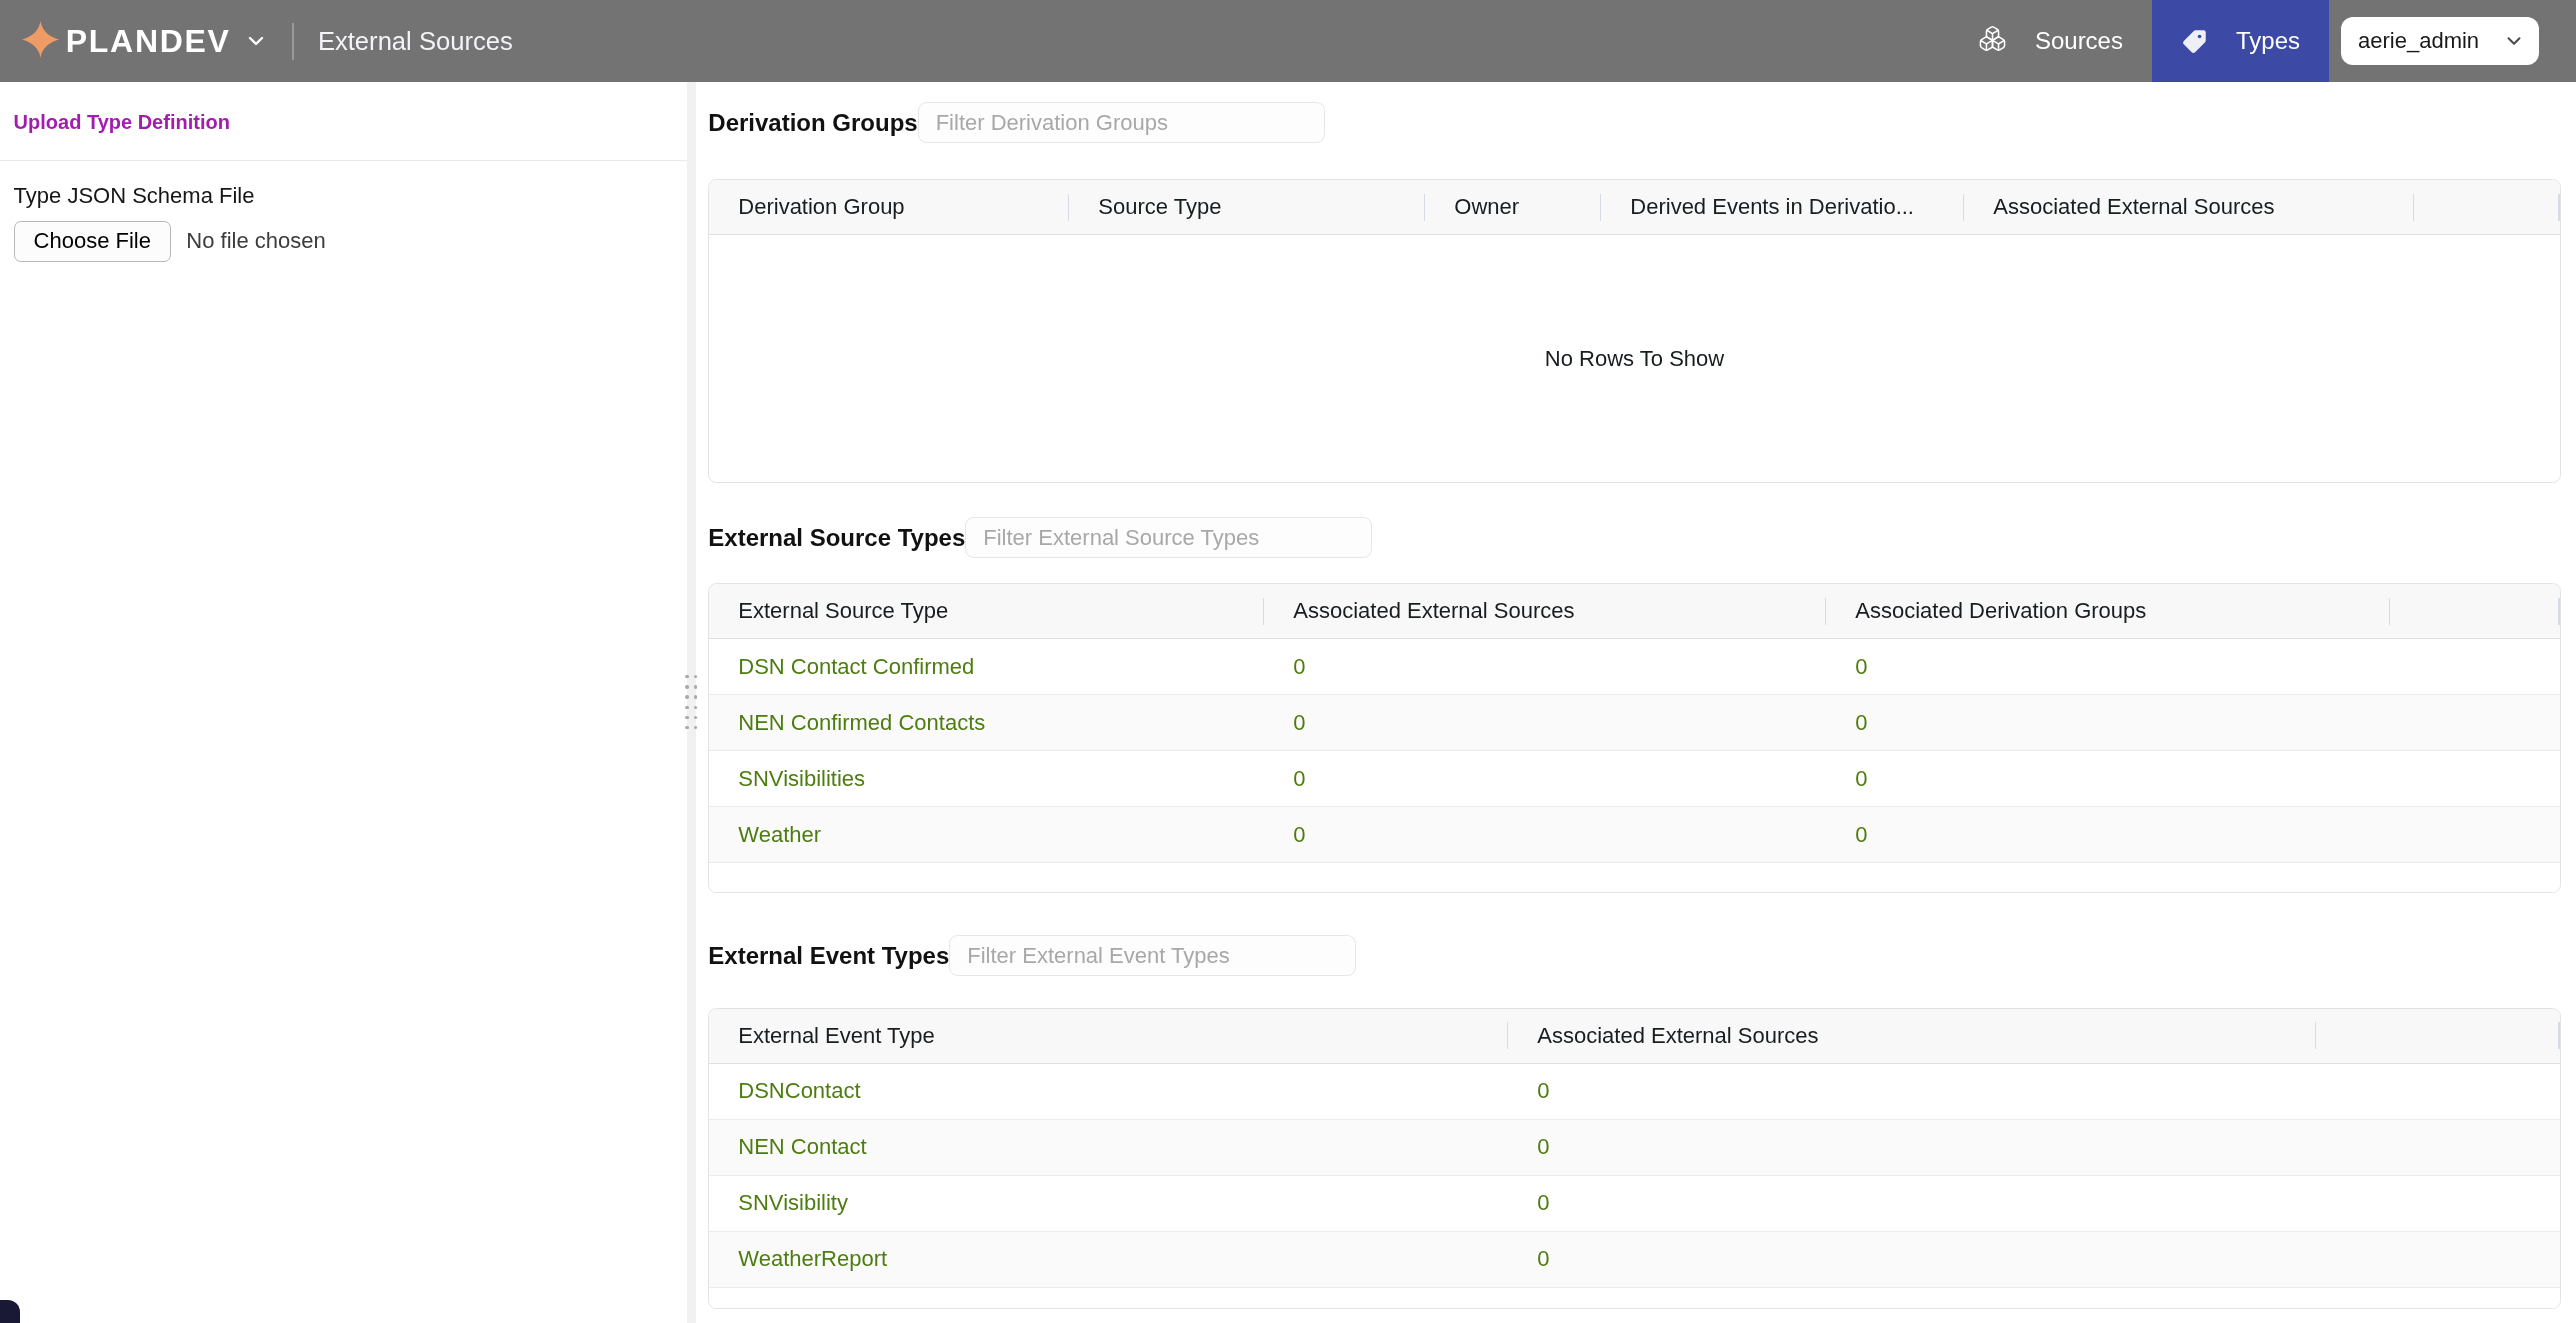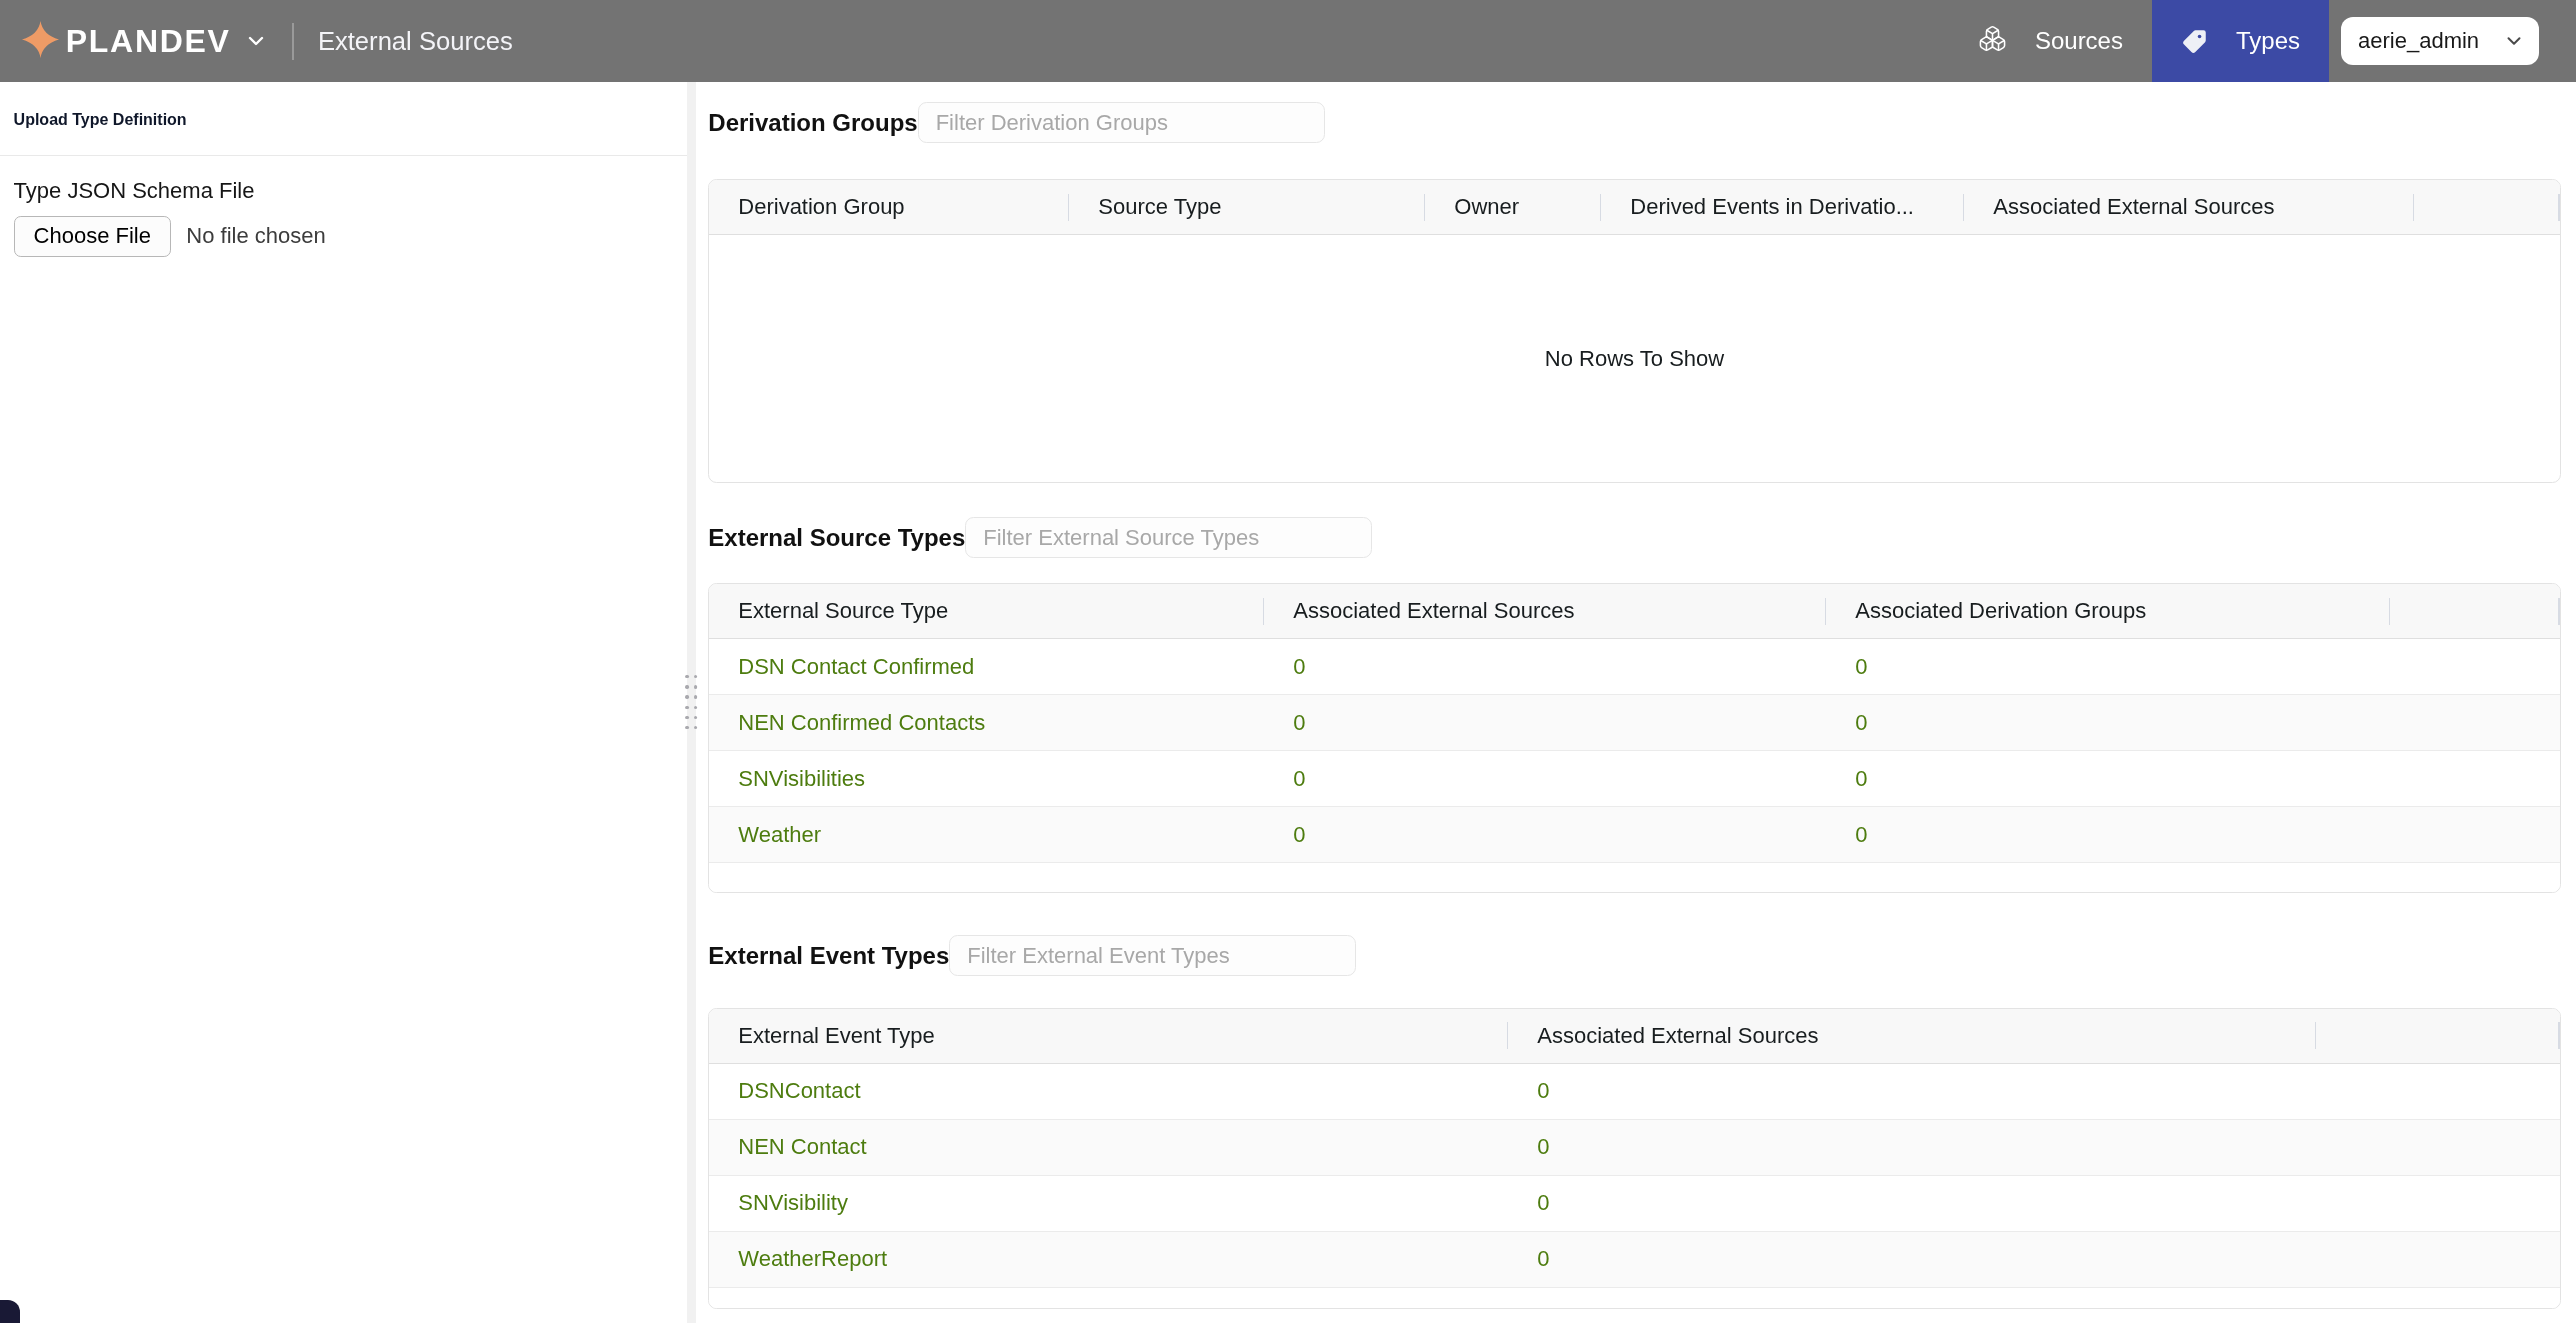--- a/index.html
+++ b/index.html
@@ -19,21 +19,21 @@
               color:#ffffff; font-size:24px; cursor:pointer; }
   .nav-item.active { background:#3c4aa5; }
   .user-select { display:flex; align-items:center; justify-content:space-between; width:198px;
                  height:48px; background:#ffffff; border-radius:12px; margin:0 37px 0 12px;
                  padding:0 13.6px 0 17px; font-size:22px; color:#191919; cursor:pointer; }
 
   
   .main { display:flex; height:1242px; }
   .left-panel { width:687px; background:#fff; }
   .lp-title { padding:29px 0 25.6px 13.6px; border-bottom:1.7px solid #e9e9e9;
-              font-size:16px; font-weight:700; color:#0f172a; }
+              font-size:20px; font-weight:700; color:#a21caf; }
   .lp-body { padding:22px 13.6px; }
   .lp-label { font-size:22px; color:#161616; margin-bottom:12px; }
   .file-row { display:flex; align-items:center; gap:15.3px; }
   .file-btn { font-family:inherit; font-size:22px; padding:6.8px 19px; border:1.7px solid #b7b7b7;
               border-radius:6.8px; background:#fcfcfc; color:#000; cursor:pointer; }
   .file-status { font-size:22px; color:#3c3c3c; }
 
   .gutter { width:8.5px; background:#f1f1f1; position:relative; cursor:col-resize; }
   .grip { position:absolute; left:50%; transform:translateX(-50%); top:593px;
           display:grid; grid-template-columns:repeat(2,3.4px); grid-auto-rows:3.4px; gap:6.8px 5.1px; }

